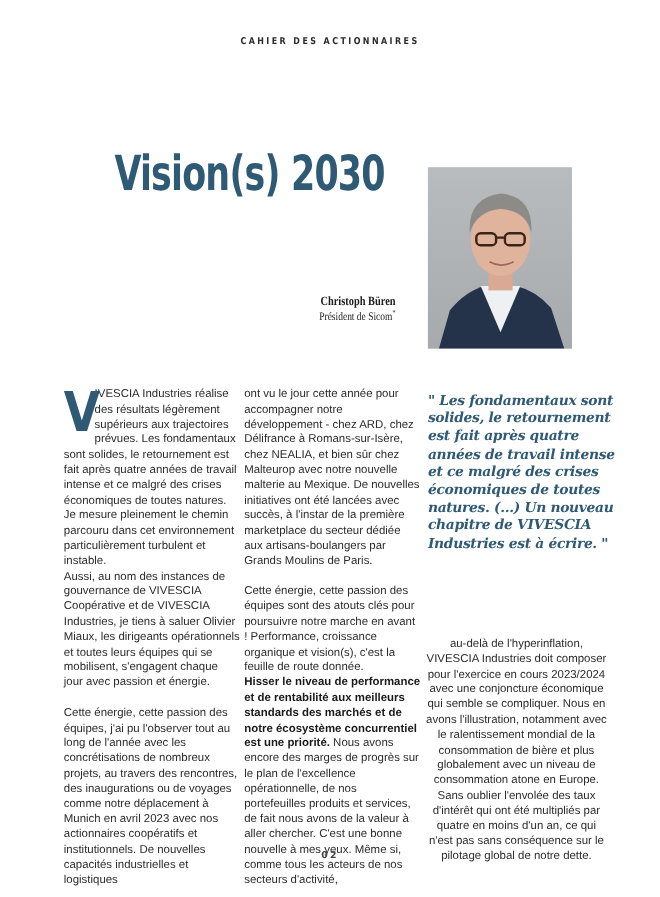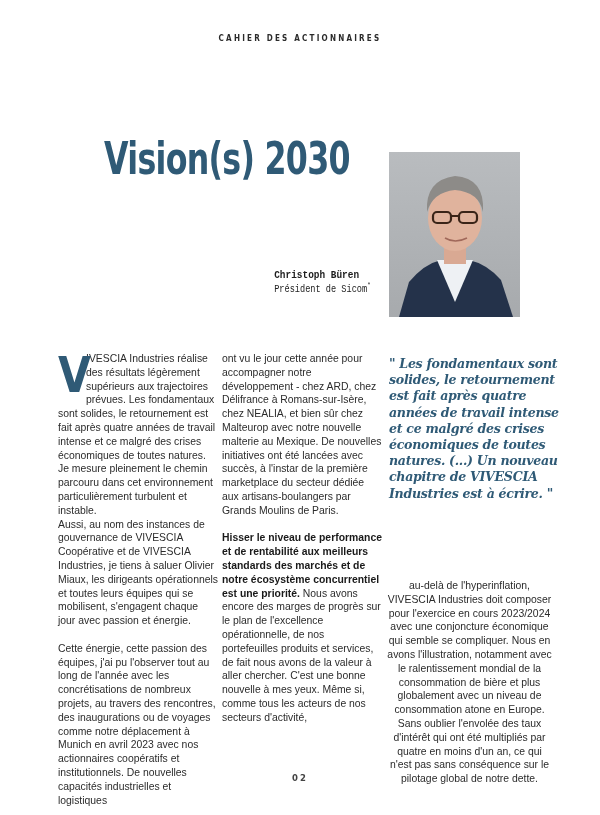--- a/index.html
+++ b/index.html
@@ -1,19 +1,19 @@
 <!DOCTYPE html>
 <html><head>
 <meta charset="utf-8">
 <style>
   html, body { margin: 0; padding: 0; background: #ffffff; }
   body { width: 600px; height: 815px; position: relative; overflow: hidden; font-family: "Liberation Sans", sans-serif; color: #2a2a2a; }
   .header { position: absolute; top: 33px; left: 0; width: 600px; text-align: center; font-family: "DejaVu Sans", sans-serif; font-size: 8.5px; letter-spacing: 2.6px; color: #2b2b2b; font-weight: bold; transform: scaleX(0.85); }
   .title { position: absolute; top: 133px; left: 104px; font-family: "DejaVu Sans", sans-serif; font-weight: bold; font-size: 44px; color: #2f5a76; letter-spacing: -1px; transform: scaleX(0.72); transform-origin: left top; white-space: nowrap; }
-  .author { position: absolute; top: 268px; right: 229px; font-family: Liberation Mono, monospace; }
+  .author { position: absolute; top: 268px; right: 240px; text-align: right; font-family: Liberation Serif, serif; }
   .author-name { font-size: 11.5px; font-weight: bold; color: #1c1c1c; transform: scaleX(0.82); transform-origin: right; }
   .author-role { font-size: 10.5px; color: #222; transform: scaleX(0.82); transform-origin: right; }
   .photo { position: absolute; top: 152px; left: 389px; width: 131px; height: 165px; background: linear-gradient(180deg, #b9bcbf 0%, #a7aaad 100%); overflow: hidden; }
   .photo svg { display: block; }
   .col { position: absolute; top: 352px; font-size: 10.4px; line-height: 13.8px; color: #2b2b2b; }
   .col p { margin: 0 0 13.8px 0; }
   .col1 { left: 58px; width: 160px; }
   .col2 { left: 222px; width: 160px; }
   .col3 { left: 387px; width: 165px; top: 579px; text-align: center; }
   .dropcap { float: left; font-family: "DejaVu Sans", sans-serif; font-weight: bold; font-size: 50px; line-height: 44px; color: #2f5a76; margin: 1px 4px 0 0; transform: scaleX(0.85); transform-origin: left; width: 24px; }
@@ -47,20 +47,21 @@
   </svg>
 </div>
 
 <div class="col col1">
   <p><span class="dropcap">V</span><span>IVESCIA Industries réalise des résultats légèrement supérieurs  aux trajectoires prévues. Les fondamentaux sont solides, le retournement est fait après quatre années de travail intense et ce malgré des crises économiques de toutes natures. Je mesure pleinement le chemin parcouru dans cet environnement particulièrement turbulent et instable.</span><br><span>Aussi, au nom des instances de gouvernance de VIVESCIA Coopérative et de VIVESCIA Industries, je tiens à saluer Olivier Miaux, les dirigeants opérationnels et toutes leurs équipes qui se mobilisent, s'engagent chaque jour avec passion et énergie.</span></p>
   <p>Cette énergie, cette passion des équipes, j'ai pu l'observer tout au long de l'année avec les concrétisations de nombreux projets, au travers des rencontres, des inaugurations ou de voyages comme notre déplacement à Munich en avril 2023 avec nos actionnaires coopératifs et institutionnels. De nouvelles capacités industrielles et logistiques</p>
 </div>
 
 <div class="col col2">
   <p>ont vu le jour cette année pour accompagner notre développement - chez ARD, chez Délifrance à Romans-sur-Isère, chez NEALIA, et bien sûr chez Malteurop avec notre nouvelle malterie au Mexique. De nouvelles initiatives ont été lancées avec succès, à l'instar de la première marketplace du secteur dédiée aux artisans-boulangers par Grands Moulins de Paris.</p>
+  <p style="margin-bottom:0;">Cette énergie, cette passion des équipes sont des atouts clés pour poursuivre notre marche en avant ! Performance, croissance organique et vision(s), c'est la feuille de route donnée.</p>
   <p><span class="bold">Hisser le niveau de performance et de rentabilité aux meilleurs standards des marchés et de notre écosystème concurrentiel est une priorité.</span><span> Nous avons encore des marges de progrès sur le plan de l'excellence opérationnelle, de nos portefeuilles produits et services, de fait nous avons de la valeur à aller chercher. C'est une bonne nouvelle à mes yeux. Même si, comme tous les acteurs de nos secteurs d'activité,</span></p>
 </div>
 
 <div class="quote">" Les fondamentaux sont solides, le retournement est fait après quatre années de travail intense et ce malgré des crises économiques de toutes natures. (...) Un nouveau chapitre de VIVESCIA Industries est à écrire. "</div>
 
 <div class="col col3">
   <p>au-delà de l'hyperinflation, VIVESCIA Industries doit composer pour l'exercice en cours 2023/2024 avec une conjoncture économique qui semble se compliquer.  Nous en avons l'illustration, notamment avec le ralentissement mondial de la consommation de bière et plus globalement avec un niveau de consommation atone en Europe. Sans oublier l'envolée des taux d'intérêt qui ont été multipliés par quatre en moins d'un an, ce qui n'est pas sans conséquence sur le pilotage global de notre dette.</p>
 </div>
 
 <div class="page-num">02</div>

